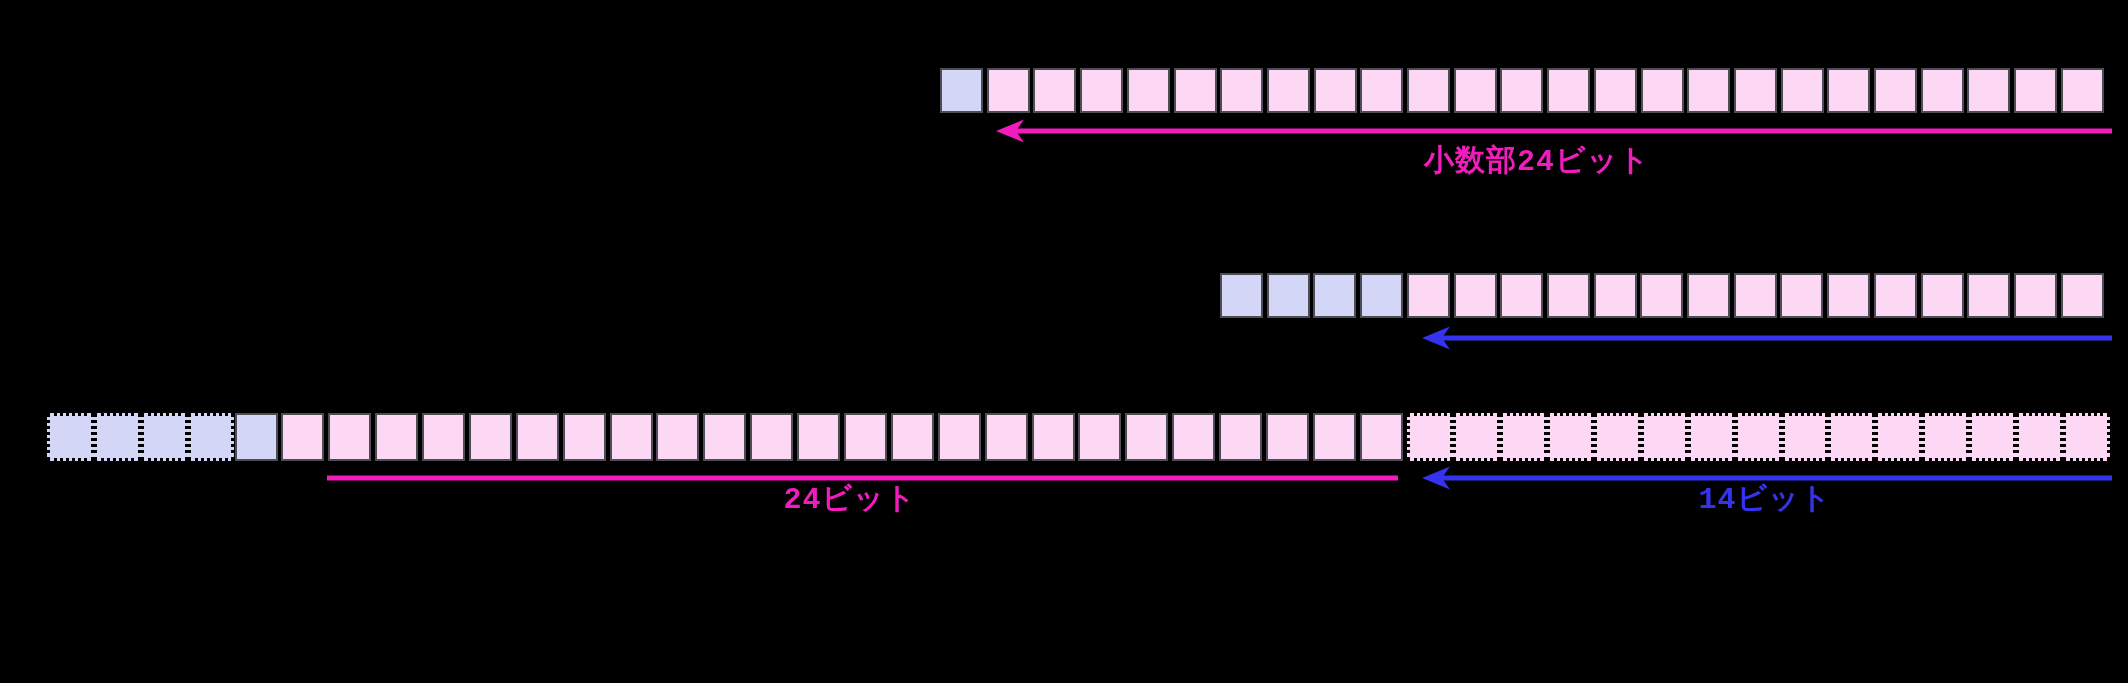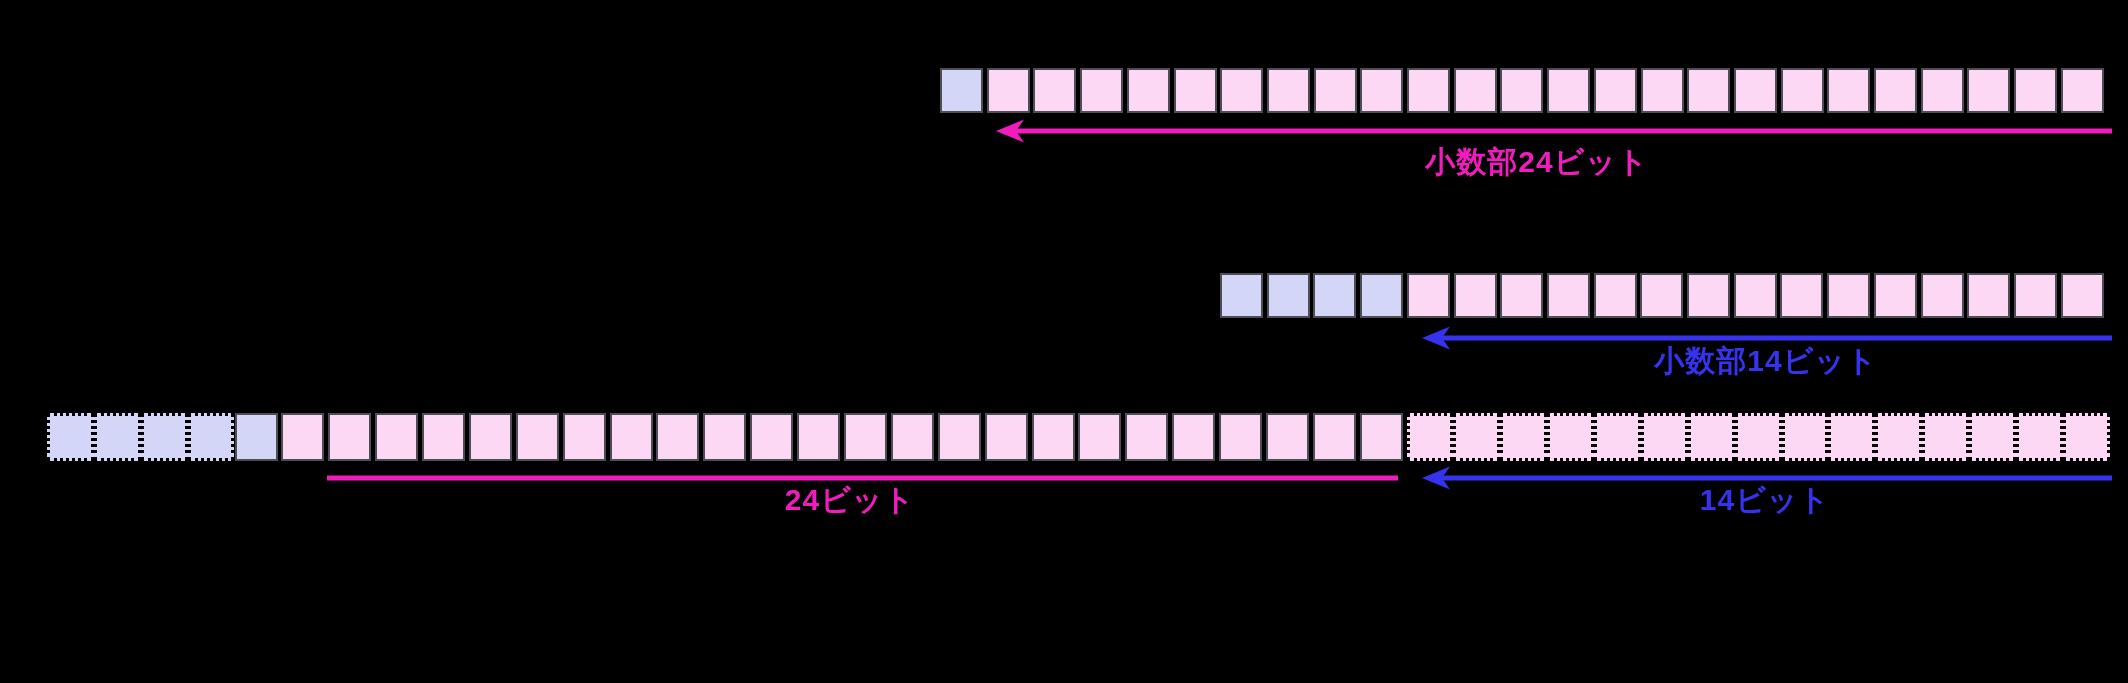--- a/index.html
+++ b/index.html
@@ -5,21 +5,21 @@
   html, body {
     margin: 0;
     padding: 0;
     background: #000;
   }
   #canvas {
     position: relative;
     width: 2128px;
     height: 683px;
     overflow: hidden;
-    font-family: Liberation Sans, sans-serif;
+    font-family: Liberation Mono, monospace;
   }
   .bit-row {
     position: absolute;
     inset: 0;
   }
   .cell {
     position: absolute;
     box-sizing: border-box;
   }
   .cell.solid  { border: 2px solid #4d4d55; }
@@ -156,17 +156,16 @@
       </svg>
     </div>
   <div class="arrow" style="left: 1422px; top: 465px; width: 690px; height: 26px;">
       <svg width="690" height="26">
         <polygon points="0,13 28,1.5 20,13 28,24.5" fill="#3533ee"></polygon>
         <rect x="19" y="10.5" width="671" height="5" fill="#3533ee"></rect>
       </svg>
     </div>
 
   <div class="arrow-label" style="left: 1537px; top: 145px; color: rgb(242, 28, 190);">小数部24ビット</div>
-  <div class="arrow-label" style="left: 1766px; top: 344px; color: rgb(53, 51, 238);">小数部14ビット</div>
   <div class="arrow-label" style="left: 850px; top: 483px; color: rgb(242, 28, 190);">24ビット</div>
   <div class="arrow-label" style="left: 1765px; top: 483px; color: rgb(53, 51, 238);">14ビット</div>
 
 </div>
 
 </body></html>

